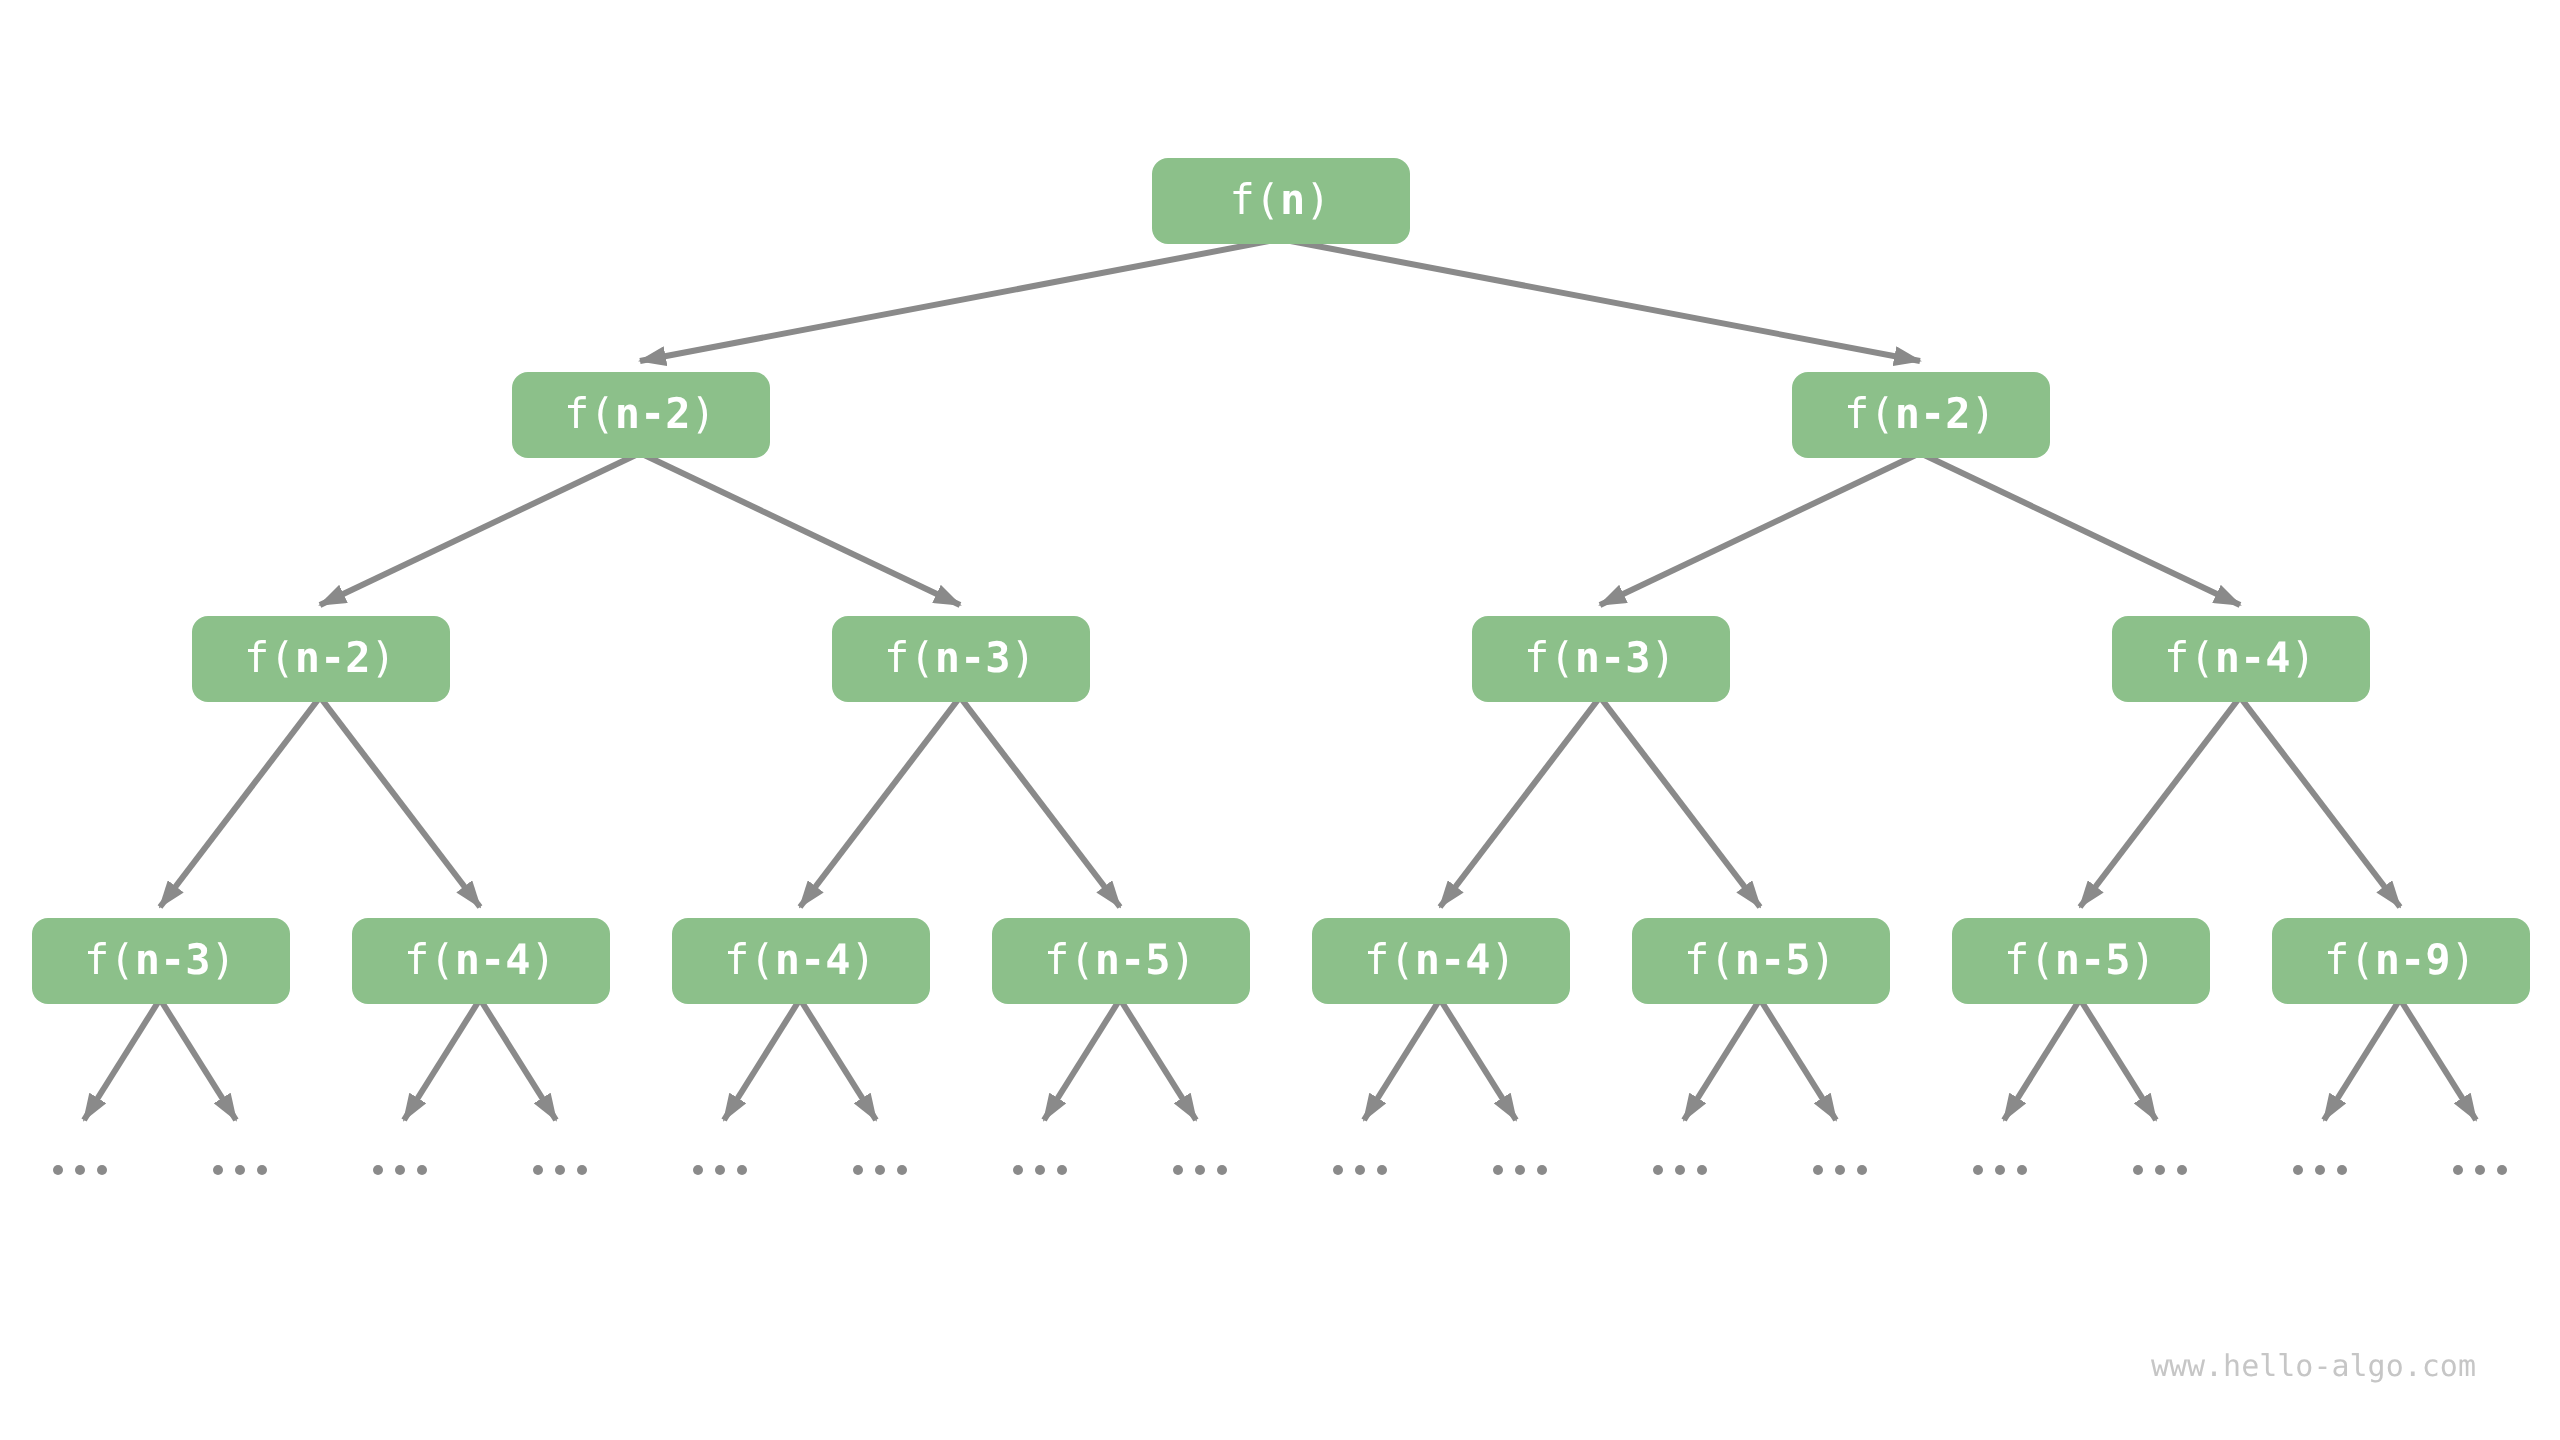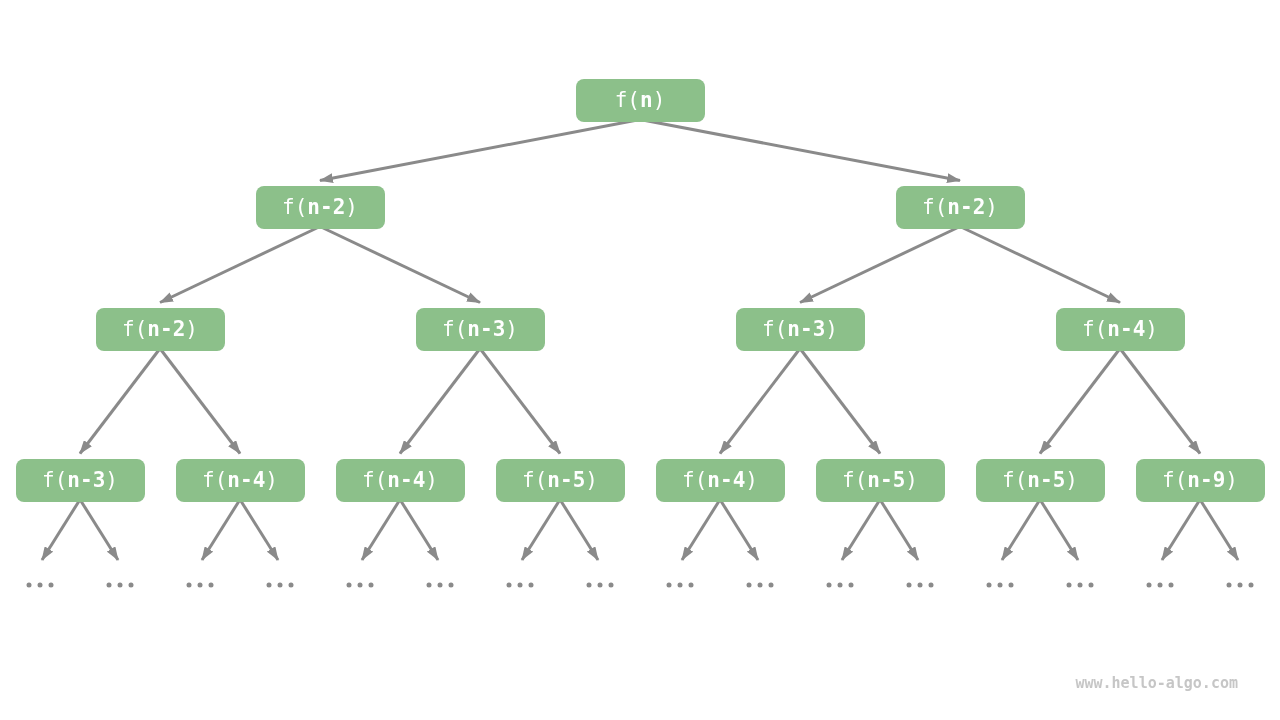--- a/index.html
+++ b/index.html
@@ -31,21 +31,20 @@
   }
   .dot{
     width:5px;height:5px;border-radius:50%;
     background:var(--arrow);
   }
   .watermark{
     position:absolute;
     right:42px;top:674px;
     font-size:15px;
     color:var(--watermark-text);
-    font-weight:bold;
   }
 </style>
 </head>
 <body>
 
 <div class="canvas">
   <svg id="edges" xmlns="http://www.w3.org/2000/svg">
     <defs>
       <marker id="arrowhead" viewBox="0 0 14 10" refX="13" refY="5" markerWidth="14" markerHeight="10" orient="auto" markerUnits="userSpaceOnUse">
         <path id="arrowhead-path" d="M0,0 L14,5 L0,10 Z" fill="#8a8a8a"></path>

